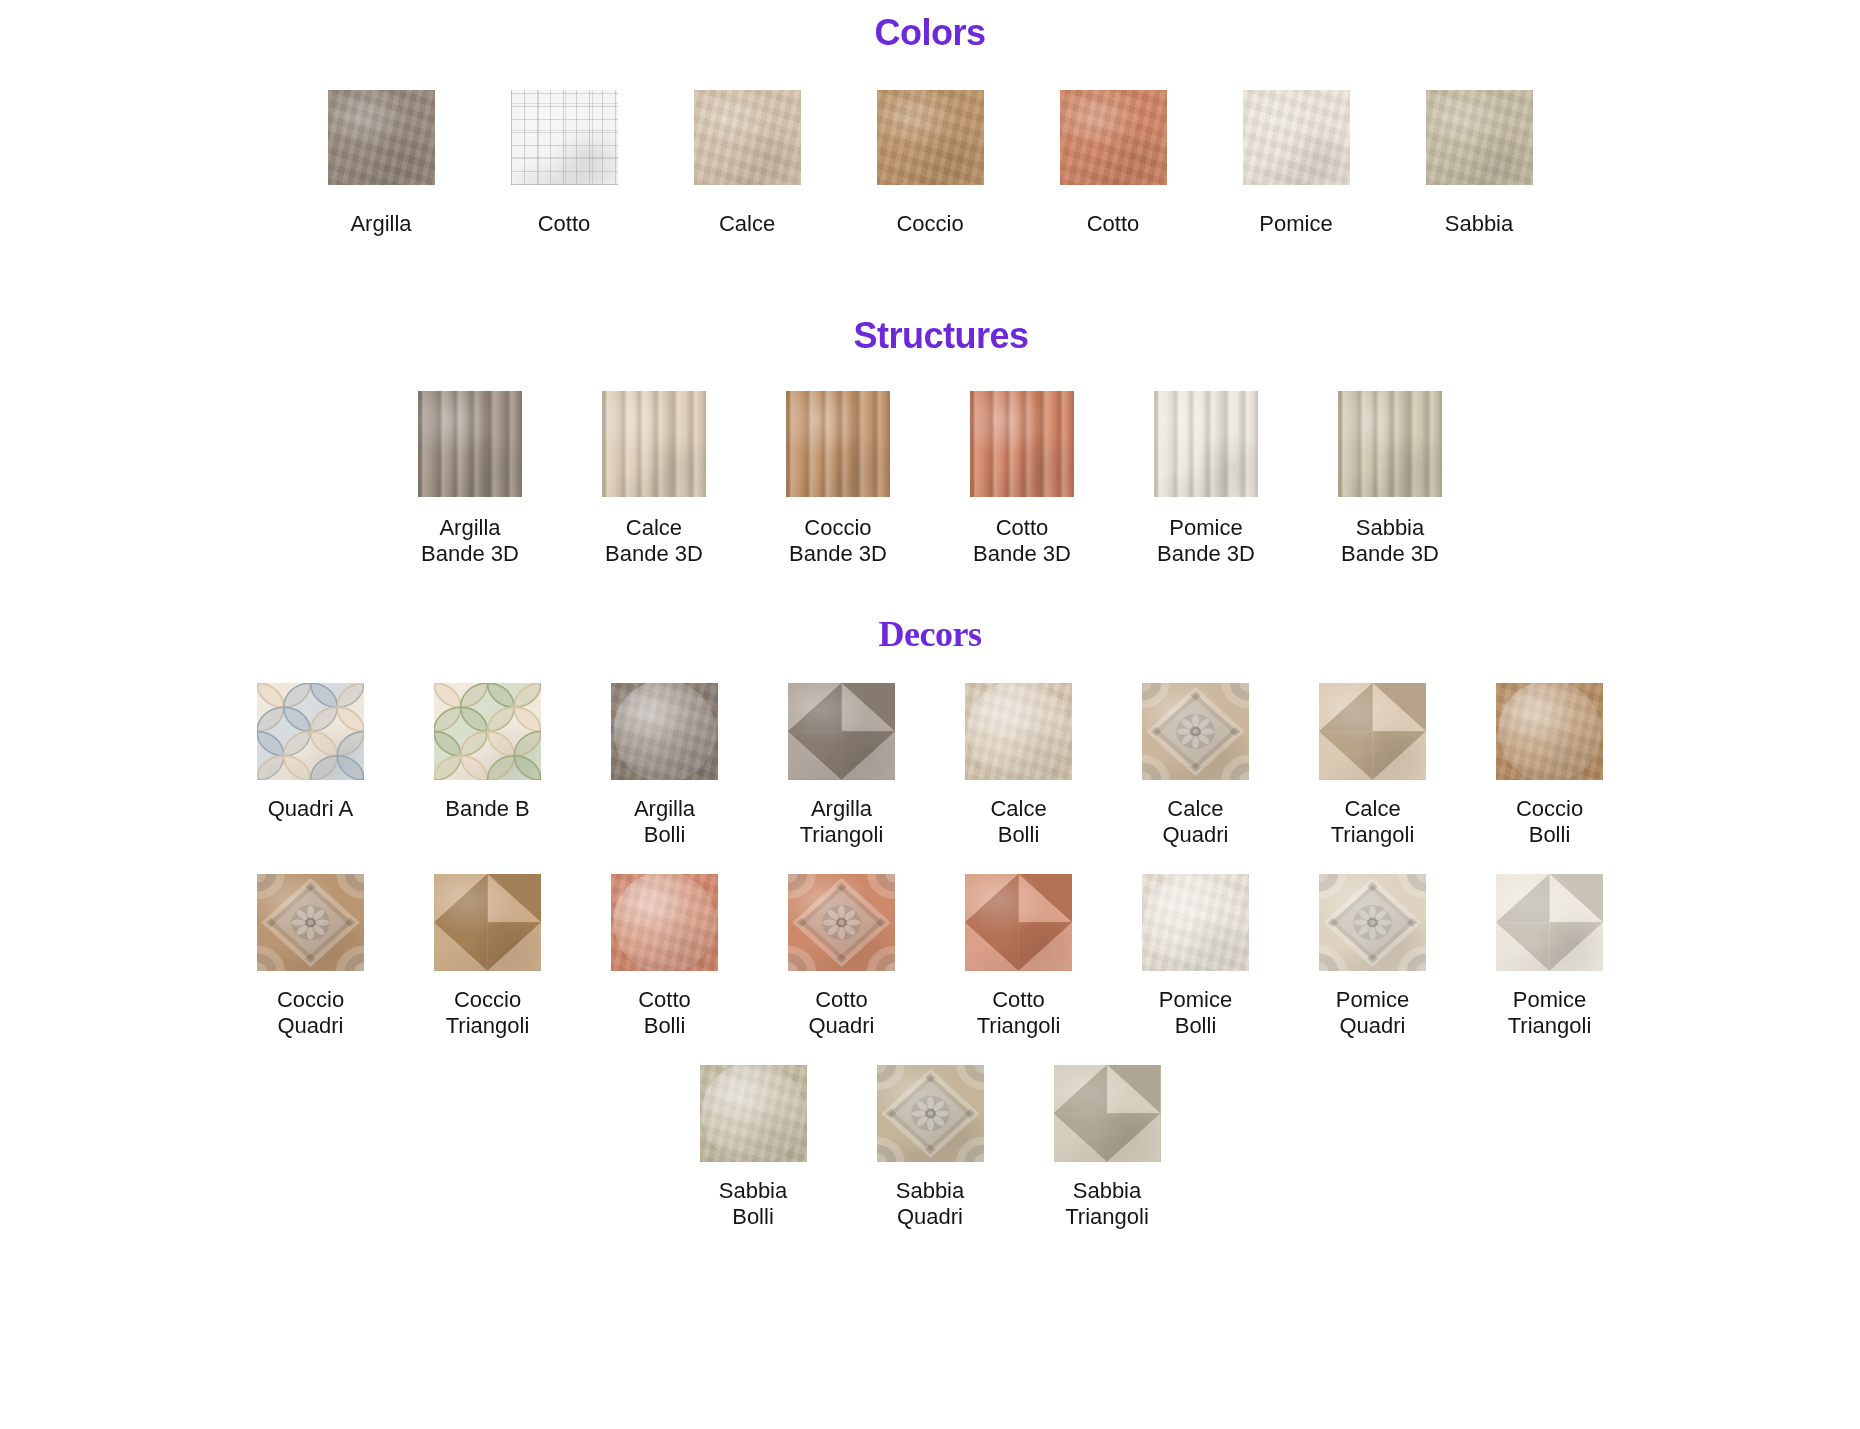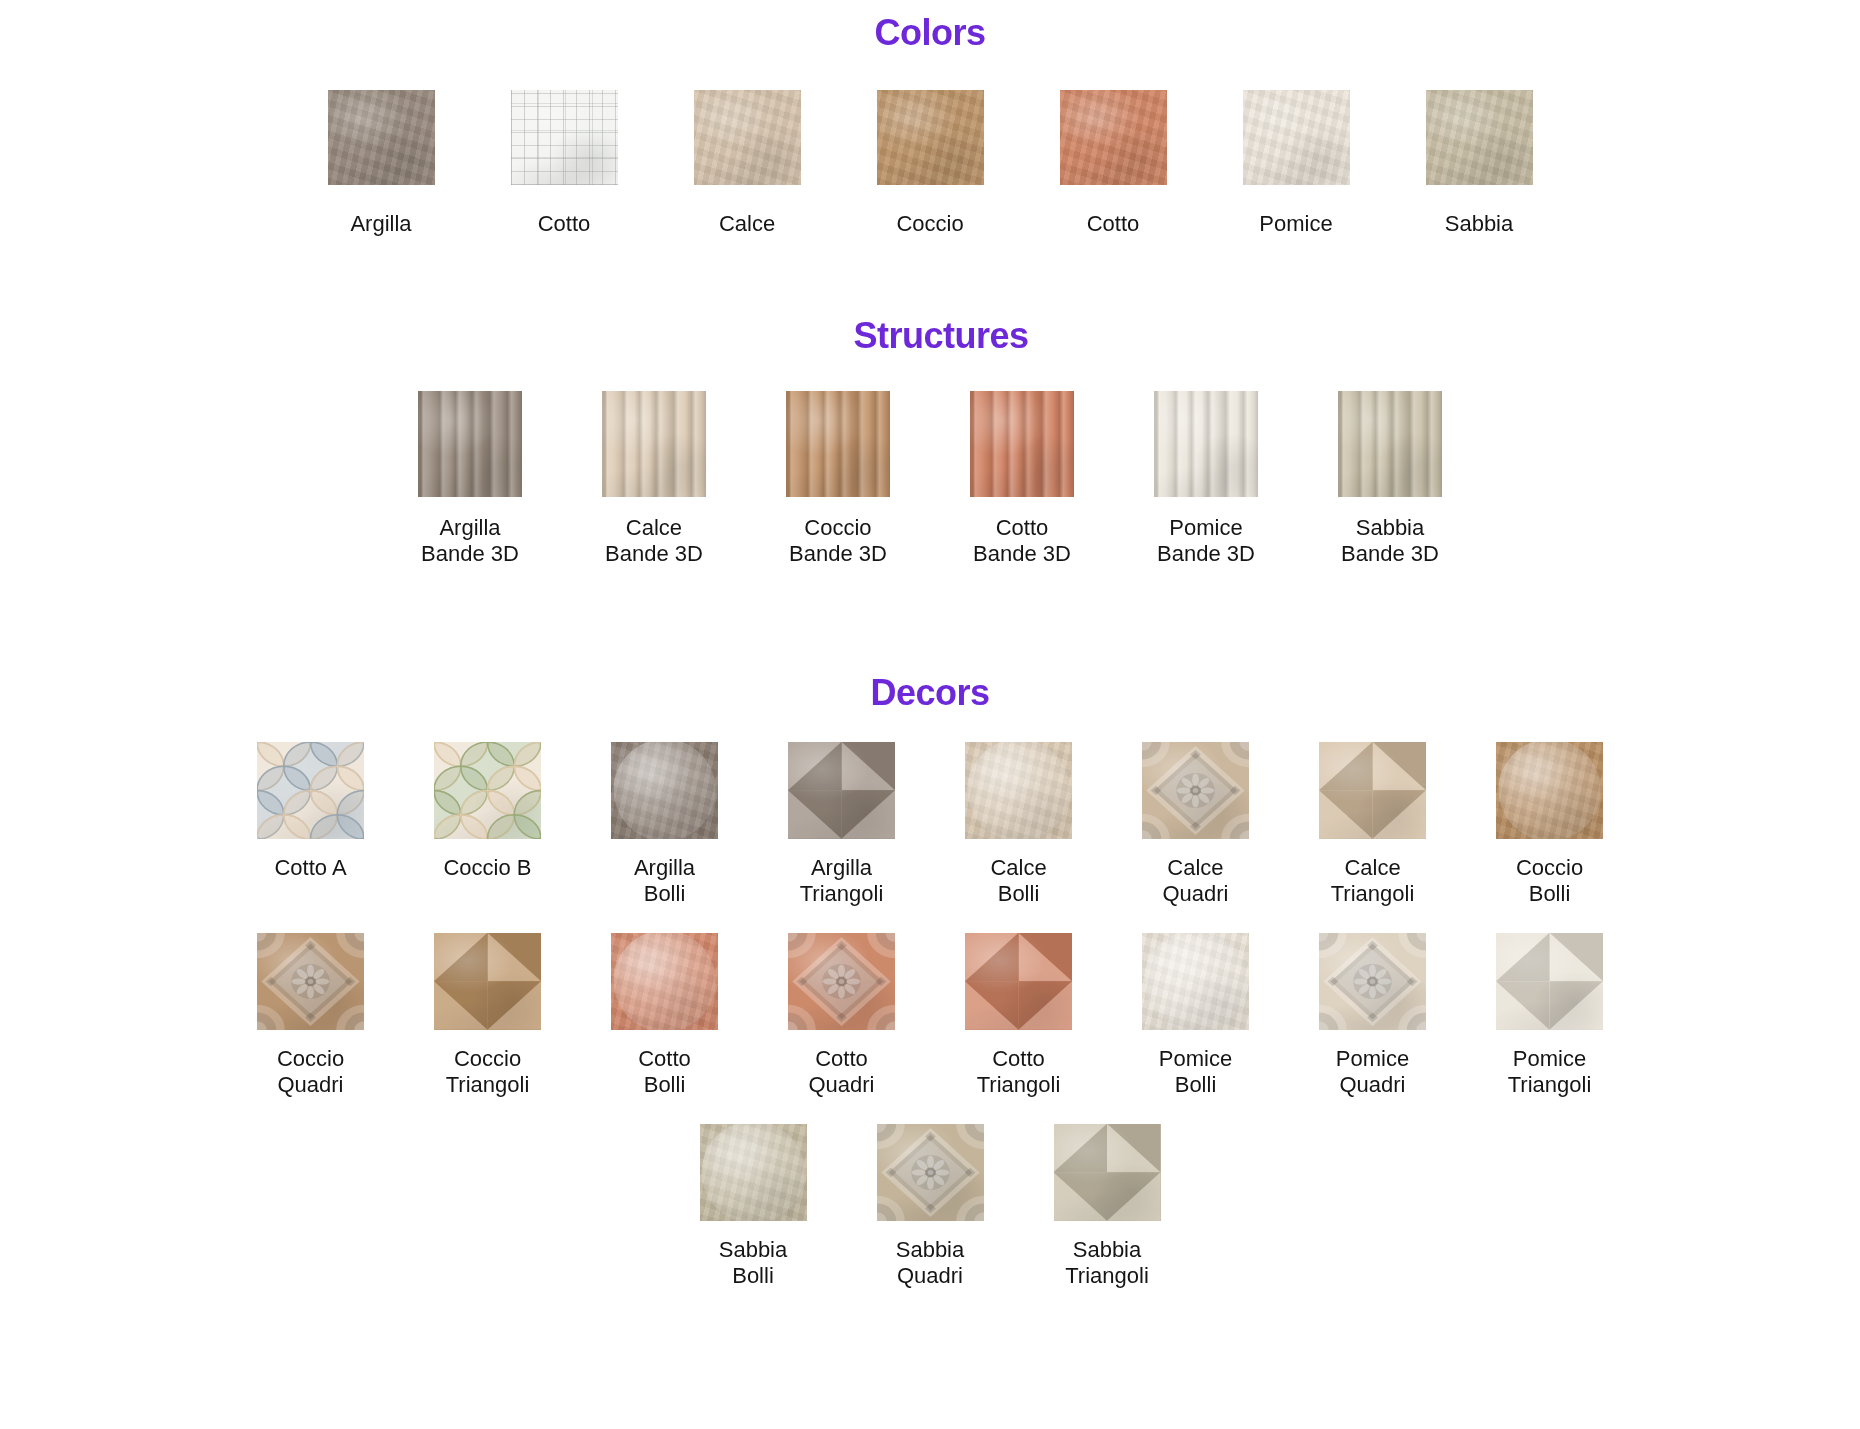--- a/index.html
+++ b/index.html
@@ -58,21 +58,21 @@
   #colors-row .swatch { width: 107px; height: 95px; }
   #colors-row .label { margin-top: 26px; }
 
   
   #structures-title { margin-top: 78px; padding-left: 22px; }
   #structures-row { margin-top: 34px; gap: 80px; }
   #structures-row .swatch { width: 104px; height: 106px; }
   #structures-row .label { margin-top: 18px; }
 
   
-  #decors-title { margin-top: 105px; }
+  #decors-title { margin-top: 46px; font-family: Liberation Serif, serif; }
   .decors-row { margin-top: 28px; gap: 70px; }
   .decors-row .swatch { width: 107px; height: 97px; }
   .decors-row .label { margin-top: 16px; }
   #decors-row-2 { margin-top: 26px; }
   #decors-row-3 { margin-top: 26px; }
 
   
   .tex-plain {
     background-image:
       radial-gradient(ellipse 70% 55% at 32% 28%, rgba(255,255,255,0.30), rgba(255,255,255,0) 62%),
@@ -303,21 +303,21 @@
             <circle cx="50" cy="75" r="25" fill="#e2c9ab" fill-opacity="0.30" stroke="#e2c9ab" stroke-opacity="0.85" stroke-width="1.4"></circle>
             <circle cx="50" cy="125" r="25" fill="none" fill-opacity="0.30" stroke="#e2c9ab" stroke-opacity="0.85" stroke-width="1.4"></circle>
             <circle cx="50" cy="100" r="3.2" fill="#e2c9ab" fill-opacity="0.30"></circle>
             <circle cx="75" cy="100" r="25" fill="#8fa3b4" fill-opacity="0.30" stroke="#8fa3b4" stroke-opacity="0.85" stroke-width="1.4"></circle>
             <circle cx="125" cy="100" r="25" fill="none" fill-opacity="0.30" stroke="#8fa3b4" stroke-opacity="0.85" stroke-width="1.4"></circle>
             <circle cx="100" cy="75" r="25" fill="#8fa3b4" fill-opacity="0.30" stroke="#8fa3b4" stroke-opacity="0.85" stroke-width="1.4"></circle>
             <circle cx="100" cy="125" r="25" fill="none" fill-opacity="0.30" stroke="#8fa3b4" stroke-opacity="0.85" stroke-width="1.4"></circle>
             <circle cx="100" cy="100" r="3.2" fill="#8fa3b4" fill-opacity="0.30"></circle>
           </svg>
         </div>
-        <div class="label">Cotto A</div>
+        <div class="label">Quadri A</div>
       </div>
       <div class="tile-cell">
         <div class="swatch" style="background: rgb(246, 246, 241);">
           <div class="tex tex-plain"></div>
           <svg class="tex-svg" viewBox="0 0 100 100" preserveAspectRatio="none">
             <circle cx="-25" cy="0" r="25" fill="#93a878" fill-opacity="0.30" stroke="#93a878" stroke-opacity="0.85" stroke-width="1.4"></circle>
             <circle cx="25" cy="0" r="25" fill="none" fill-opacity="0.30" stroke="#93a878" stroke-opacity="0.85" stroke-width="1.4"></circle>
             <circle cx="0" cy="-25" r="25" fill="#93a878" fill-opacity="0.30" stroke="#93a878" stroke-opacity="0.85" stroke-width="1.4"></circle>
             <circle cx="0" cy="25" r="25" fill="none" fill-opacity="0.30" stroke="#93a878" stroke-opacity="0.85" stroke-width="1.4"></circle>
             <circle cx="0" cy="0" r="3.2" fill="#93a878" fill-opacity="0.30"></circle>
@@ -356,21 +356,21 @@
             <circle cx="50" cy="75" r="25" fill="#e3cbac" fill-opacity="0.30" stroke="#e3cbac" stroke-opacity="0.85" stroke-width="1.4"></circle>
             <circle cx="50" cy="125" r="25" fill="none" fill-opacity="0.30" stroke="#e3cbac" stroke-opacity="0.85" stroke-width="1.4"></circle>
             <circle cx="50" cy="100" r="3.2" fill="#e3cbac" fill-opacity="0.30"></circle>
             <circle cx="75" cy="100" r="25" fill="#93a878" fill-opacity="0.30" stroke="#93a878" stroke-opacity="0.85" stroke-width="1.4"></circle>
             <circle cx="125" cy="100" r="25" fill="none" fill-opacity="0.30" stroke="#93a878" stroke-opacity="0.85" stroke-width="1.4"></circle>
             <circle cx="100" cy="75" r="25" fill="#93a878" fill-opacity="0.30" stroke="#93a878" stroke-opacity="0.85" stroke-width="1.4"></circle>
             <circle cx="100" cy="125" r="25" fill="none" fill-opacity="0.30" stroke="#93a878" stroke-opacity="0.85" stroke-width="1.4"></circle>
             <circle cx="100" cy="100" r="3.2" fill="#93a878" fill-opacity="0.30"></circle>
           </svg>
         </div>
-        <div class="label">Coccio B</div>
+        <div class="label">Bande B</div>
       </div>
       <div class="tile-cell">
         <div class="swatch" style="background: rgb(138, 124, 113);">
           <div class="tex tex-plain"></div>
           <div class="tex tex-mottle"></div>
           <div class="tex tex-bolli"></div>
         </div>
         <div class="label">Argilla
 Bolli</div>
       </div>

